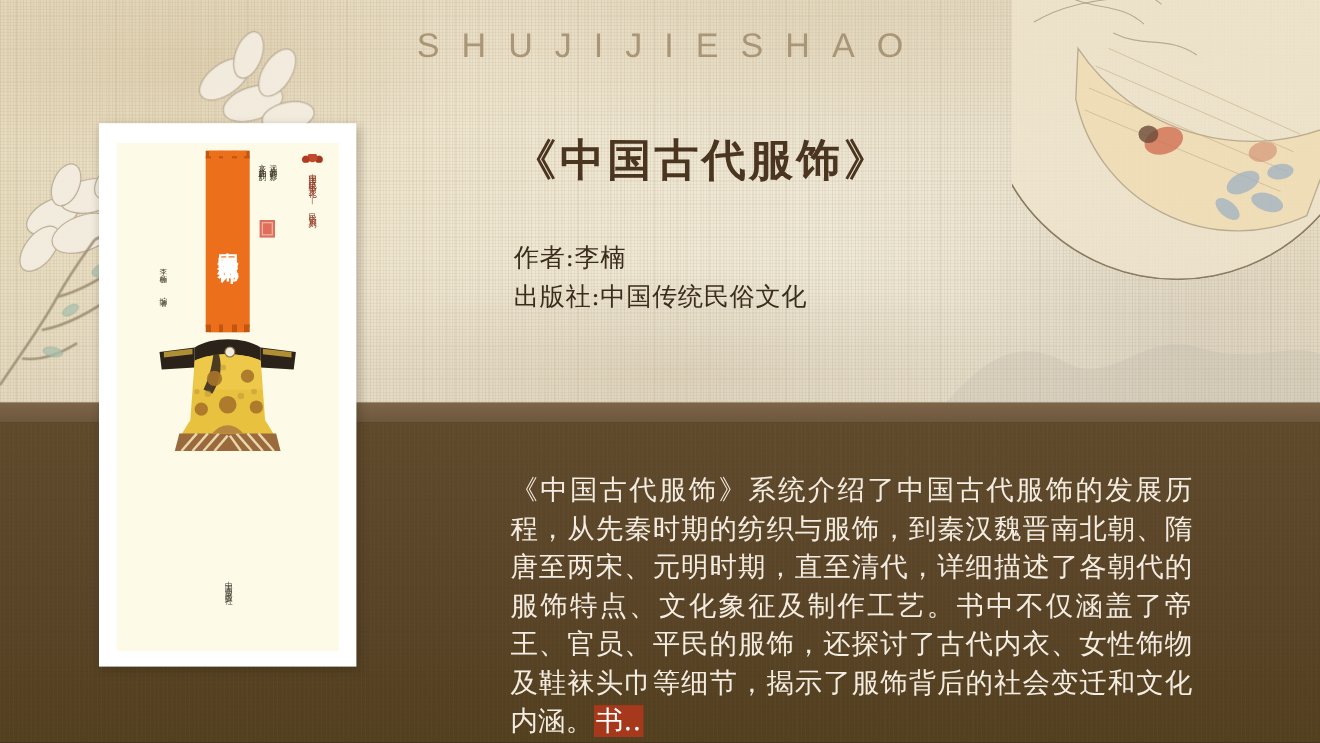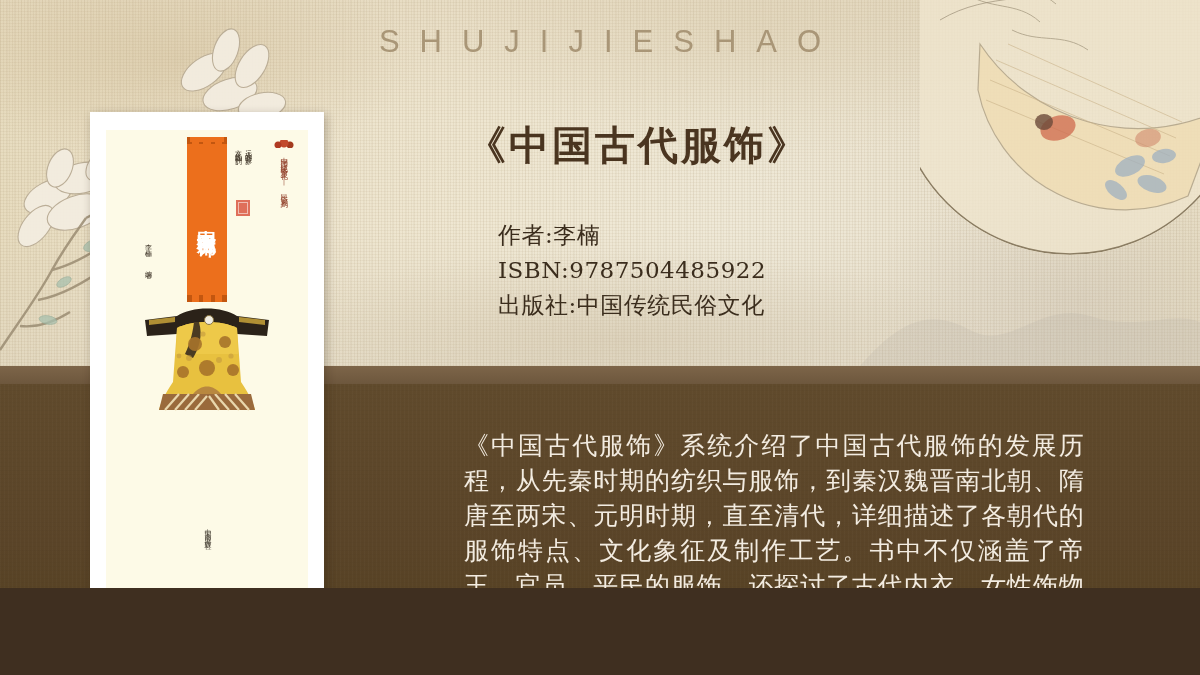--- a/index.html
+++ b/index.html
@@ -4,21 +4,21 @@
 <style>
   * { margin:0; padding:0; box-sizing:border-box; }
   html,body{ width:1200px; height:675px; overflow:hidden; }
   body{
     font-family:"Liberation Serif", serif;
     background:#3f2f20;
   }
 
   .stage{
     position:relative;
-    width:1200px; height:588px;
+    width:1200px; height:675px;
     overflow:hidden;
   }
 
   
   .band-top{
     position:absolute; left:0; top:0; width:1200px; height:366px;
     background:
       linear-gradient(180deg, rgba(226,213,186,0.55) 0%, rgba(235,226,203,0.25) 32%, rgba(238,232,214,0.10) 62%, rgba(222,214,196,0.45) 100%),
       linear-gradient(90deg, #e6dabc 0%, #ece2c9 16%, #efe7d2 40%, #efe9d8 62%, #eae2cf 82%, #e7ddc4 100%);
   }
@@ -198,21 +198,21 @@
     text-align:right;
   }
   .meta{
     position:absolute; left:467px; top:218px;
     font-family:"DejaVu Serif", serif;
     font-size:23px;
     line-height:35px;
     color:#3b2d1d;
     letter-spacing:.5px;
   }
-  .meta div{ white-space:nowrap;margin-left:31px; }
+  .meta div{ white-space:nowrap; }
 
   .desc{
     position:absolute; left:464px; top:388px;
     width:620px;
     font-family:"DejaVu Serif", serif;
     font-size:25px;
     line-height:35px;
     color:#f3ece1;
     text-align:justify;
     letter-spacing:.2px;
@@ -376,19 +376,18 @@
       </svg>
 
       <div class="cover-pub">中国商业出版社</div>
     </div>
   </div>
 
   <div class="title-main">《中国古代服饰》</div>
 
   <div class="meta">
     <div>作者:李楠</div>
-    <div>ISBN:9787504485922</div>
     <div>出版社:中国传统民俗文化</div>
   </div>
 
   <div class="desc"><span>《中国古代服饰》系统介绍了中国古代服饰的发展历程，从先秦时期的纺织与服饰，到秦汉魏晋南北朝、隋唐至两宋、元明时期，直至清代，详细描述了各朝代的服饰特点、文化象征及制作工艺。书中不仅涵盖了帝王、官员、平民的服饰，还探讨了古代内衣、女性饰物及鞋袜头巾等细节，揭示了服饰背后的社会变迁和文化内涵。</span><span class="hl">书..</span></div>
 
 </div>
 
 </body></html>

